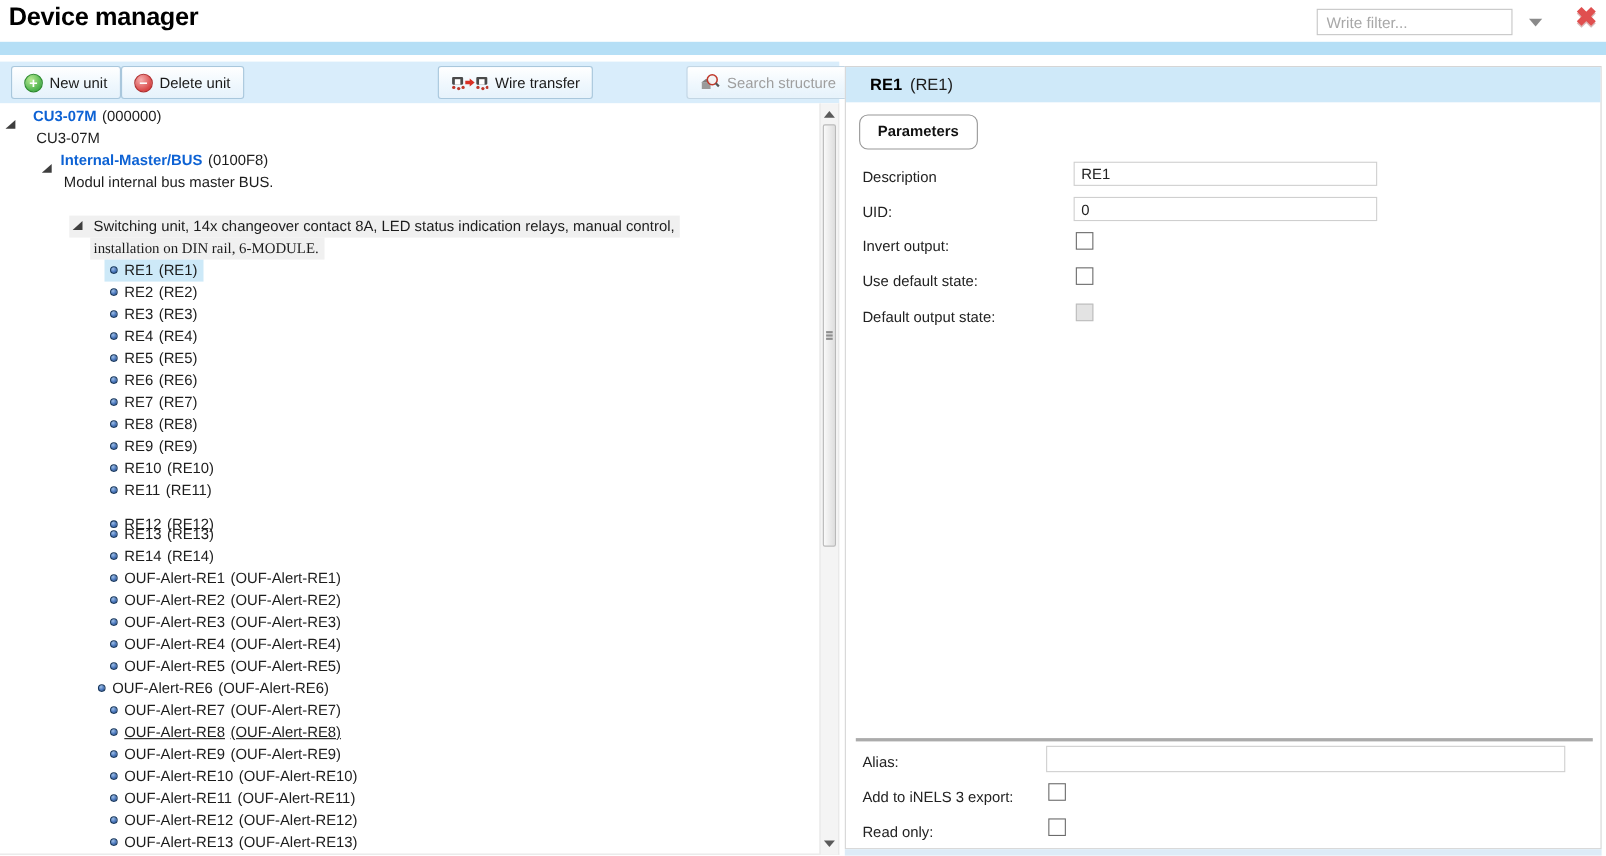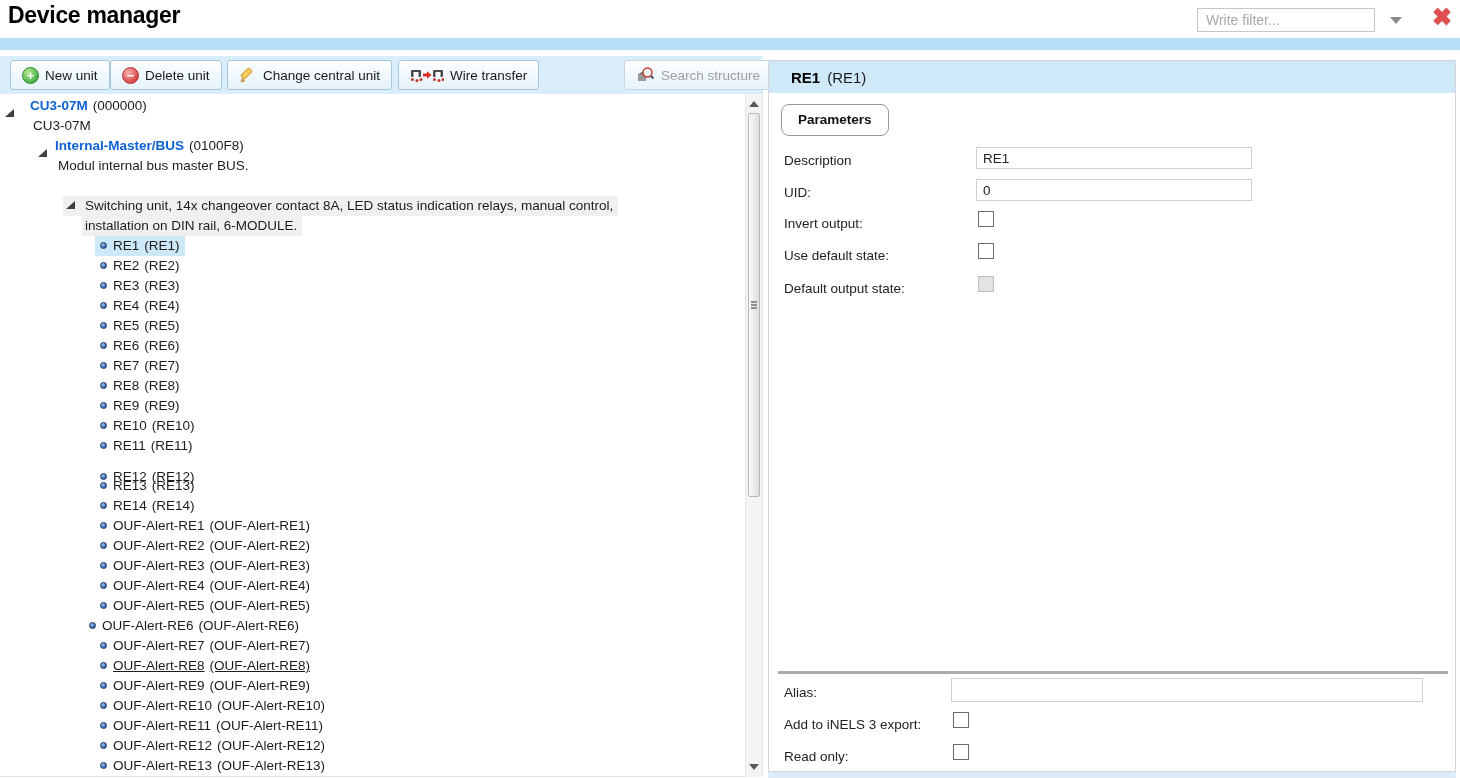--- a/index.html
+++ b/index.html
@@ -112,29 +112,20 @@
 <div class="blue-strip"></div>
 
 <div class="toolbar">
   <div class="tb-btn" style="left:10px">
     <span class="ico-circle ico-new">+</span>
     <span>New unit</span>
   </div>
   <div class="tb-btn" style="left:110px">
     <span class="ico-circle ico-del">−</span>
     <span>Delete unit</span>
-  </div>
-  <div class="tb-btn" style="left:227px">
-    <span style="display:inline-flex">
-      <svg width="18" height="18" viewBox="0 0 18 18">
-        <rect x="5" y="2" width="5" height="11" rx="1" transform="rotate(45 7.5 7.5)" fill="#f6d25e" stroke="#d9962e" stroke-width="1"></rect>
-        <path d="M3.2 12.6 L5.6 15 L2.2 15.9 Z" fill="#e8b24a" stroke="#b5762a" stroke-width="0.8"></path>
-      </svg>
-    </span>
-    <span>Change central unit</span>
   </div>
   <div class="tb-btn" style="left:398px">
     <span style="display:inline-flex">
       <svg width="34" height="16" viewBox="0 0 34 16">
         <rect x="1" y="3" width="10" height="7" rx="1" fill="#4a4a4a"></rect>
         <rect x="3.5" y="5" width="5" height="5" fill="#fff"></rect>
         <circle cx="2.5" cy="12.5" r="1.5" fill="#c0392b"></circle>
           <circle cx="7" cy="13.5" r="1.5" fill="#c0392b"></circle>
           <circle cx="11" cy="12.5" r="1.5" fill="#c0392b"></circle>
         <path d="M13 6.5 h4 v-2.2 l4.5 3.7 -4.5 3.7 v-2.2 h-4 Z" fill="#d93025"></path>
@@ -173,21 +164,21 @@
       <span class="node unit" style="left: 51px; padding-left: 4px;"><span class="lab">Internal-Master/BUS</span><span class="suffix">(0100F8)</span></span>
     </div>
     <div class="tree-row" style="top: 62px;">
       <span class="node desc" style="left: 54px; padding-left: 4px;"><span class="lab">Modul internal bus master BUS.</span></span>
     </div>
     <div class="tree-row" style="top: 102px;">
       <span class="expander" style="left: 66px; top: 5px;"></span>
       <span class="node desc shaded" style="left: 63px; padding-left: 22px;"><span class="lab">Switching unit, 14x changeover contact 8A, LED status indication relays, manual control,</span></span>
     </div>
     <div class="tree-row" style="top: 122px;">
-      <span class="node desc shaded" style="left: 82px; padding-left: 3px;"><span class="lab">installation on DIN rail, 6-MODULE.</span></span>
+      <span class="node desc shaded" style="left: 82px; padding-left: 3px; font-family: Liberation Serif, serif;"><span class="lab">installation on DIN rail, 6-MODULE.</span></span>
     </div>
     <div class="tree-row" style="top: 142px;">
       <span class="node leaf selected" style="left: 95px; padding-left: 5px;"><span class="bullet"></span><span class="lab">RE1</span><span class="suffix">(RE1)</span></span>
     </div>
     <div class="tree-row" style="top: 162px;">
       <span class="node leaf" style="left: 95px; padding-left: 5px;"><span class="bullet"></span><span class="lab">RE2</span><span class="suffix">(RE2)</span></span>
     </div>
     <div class="tree-row" style="top: 182px;">
       <span class="node leaf" style="left: 95px; padding-left: 5px;"><span class="bullet"></span><span class="lab">RE3</span><span class="suffix">(RE3)</span></span>
     </div>

